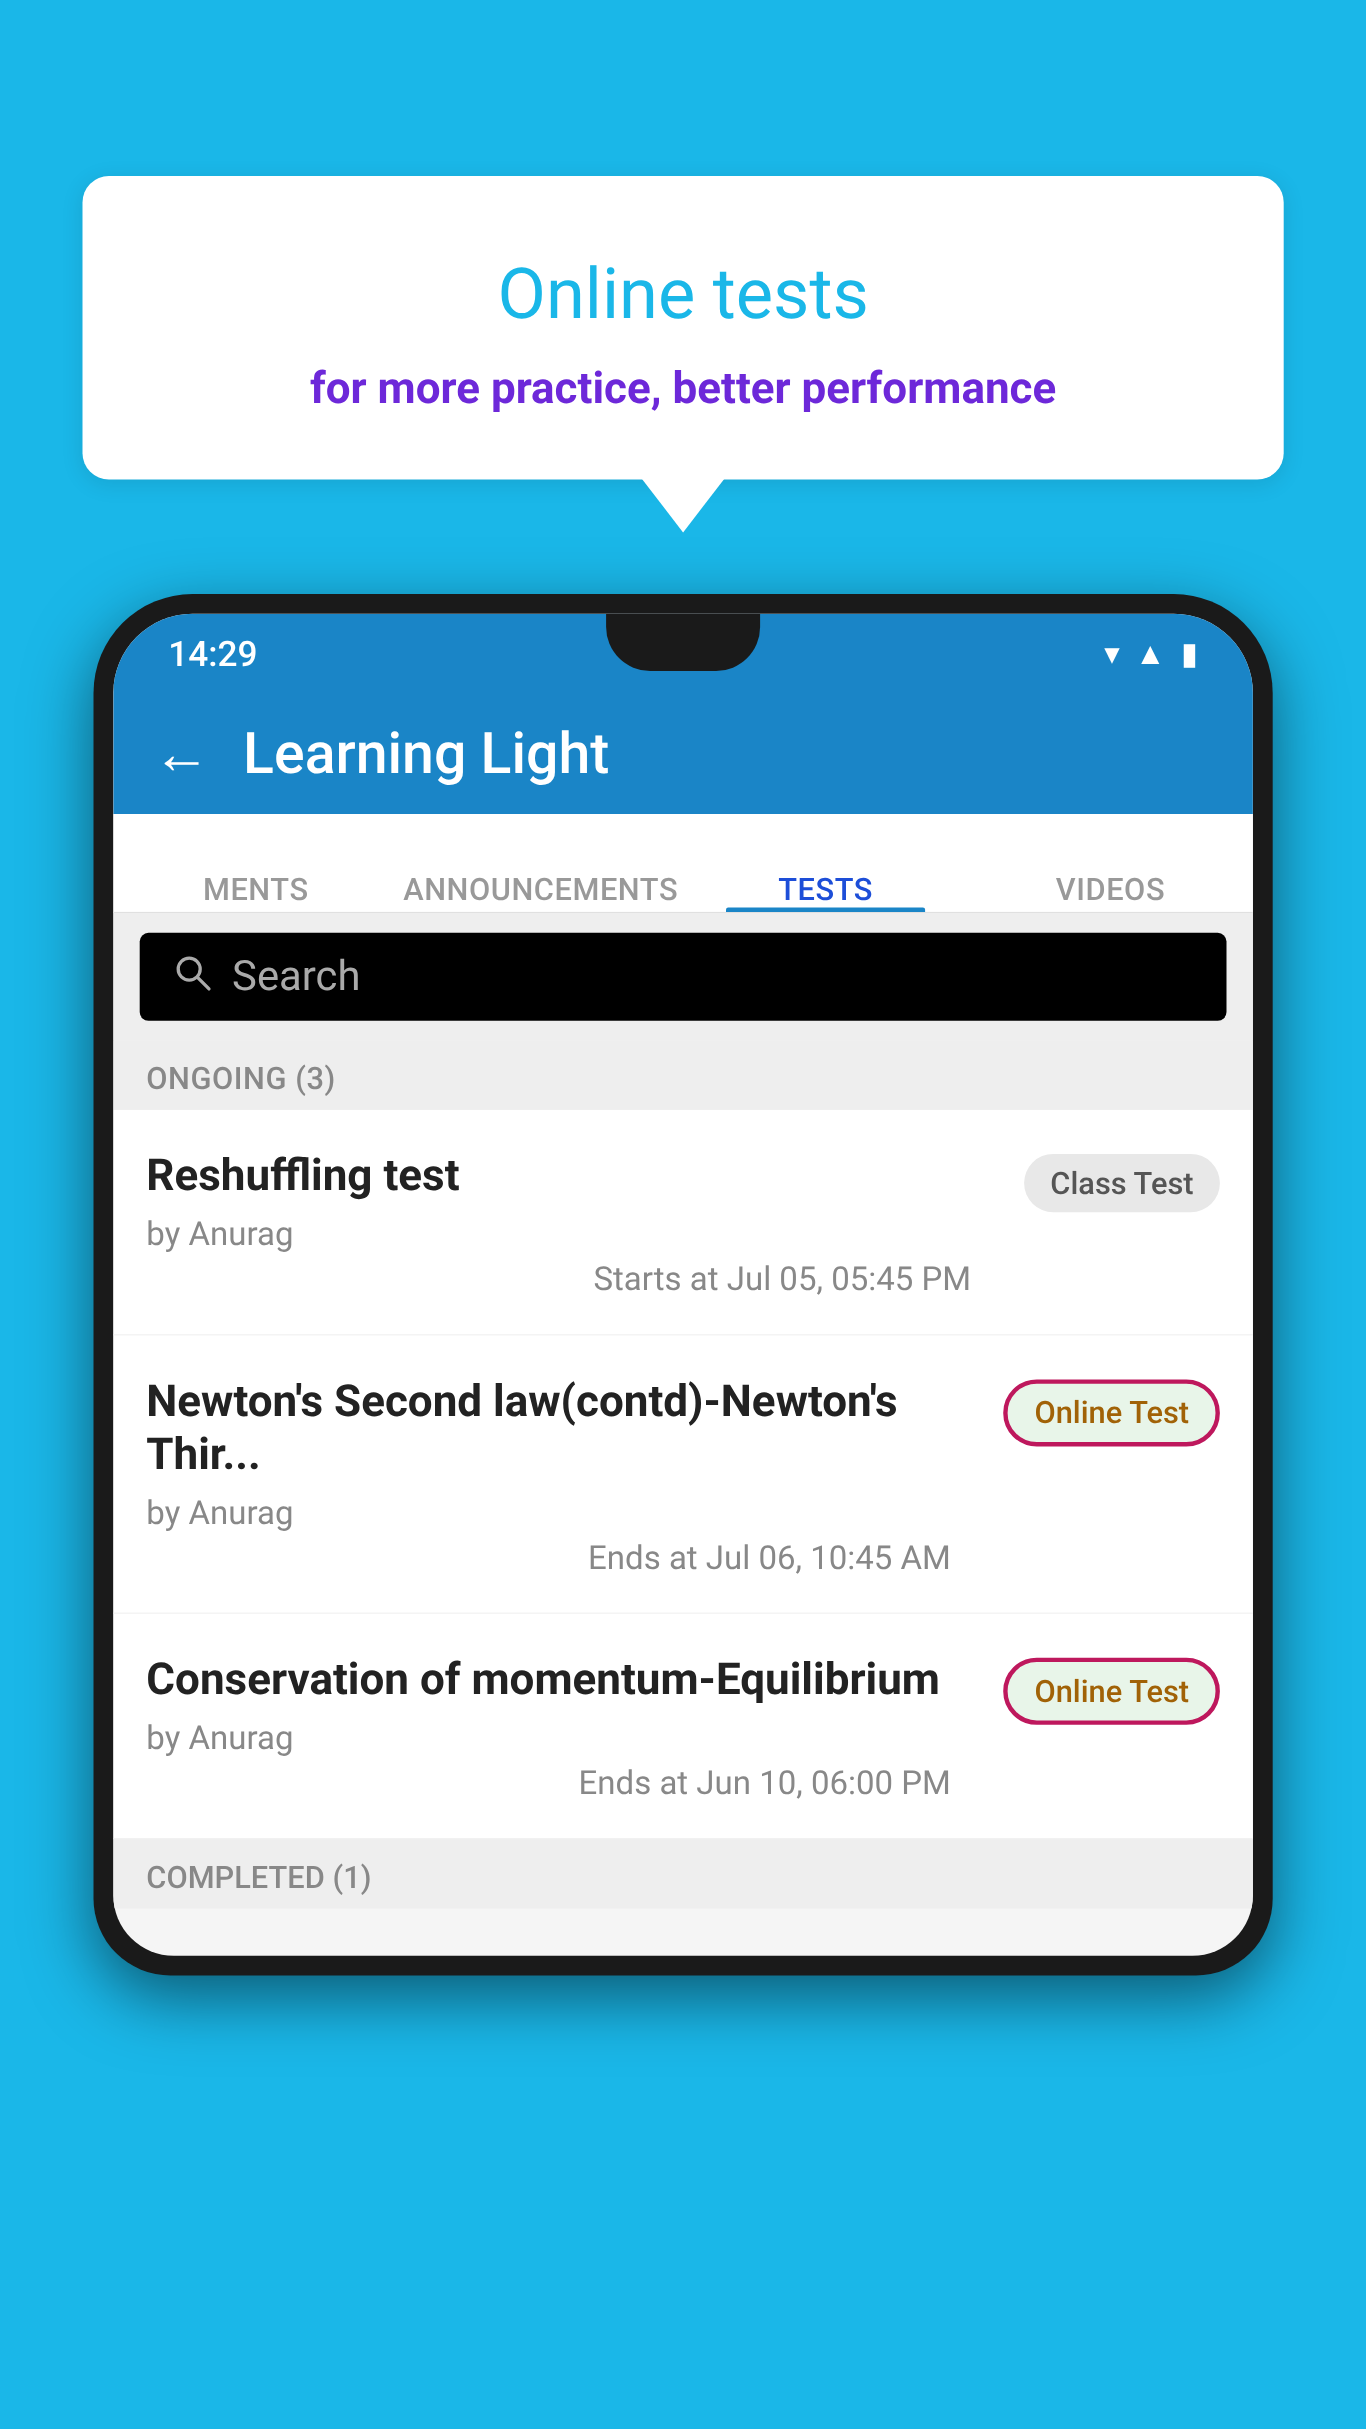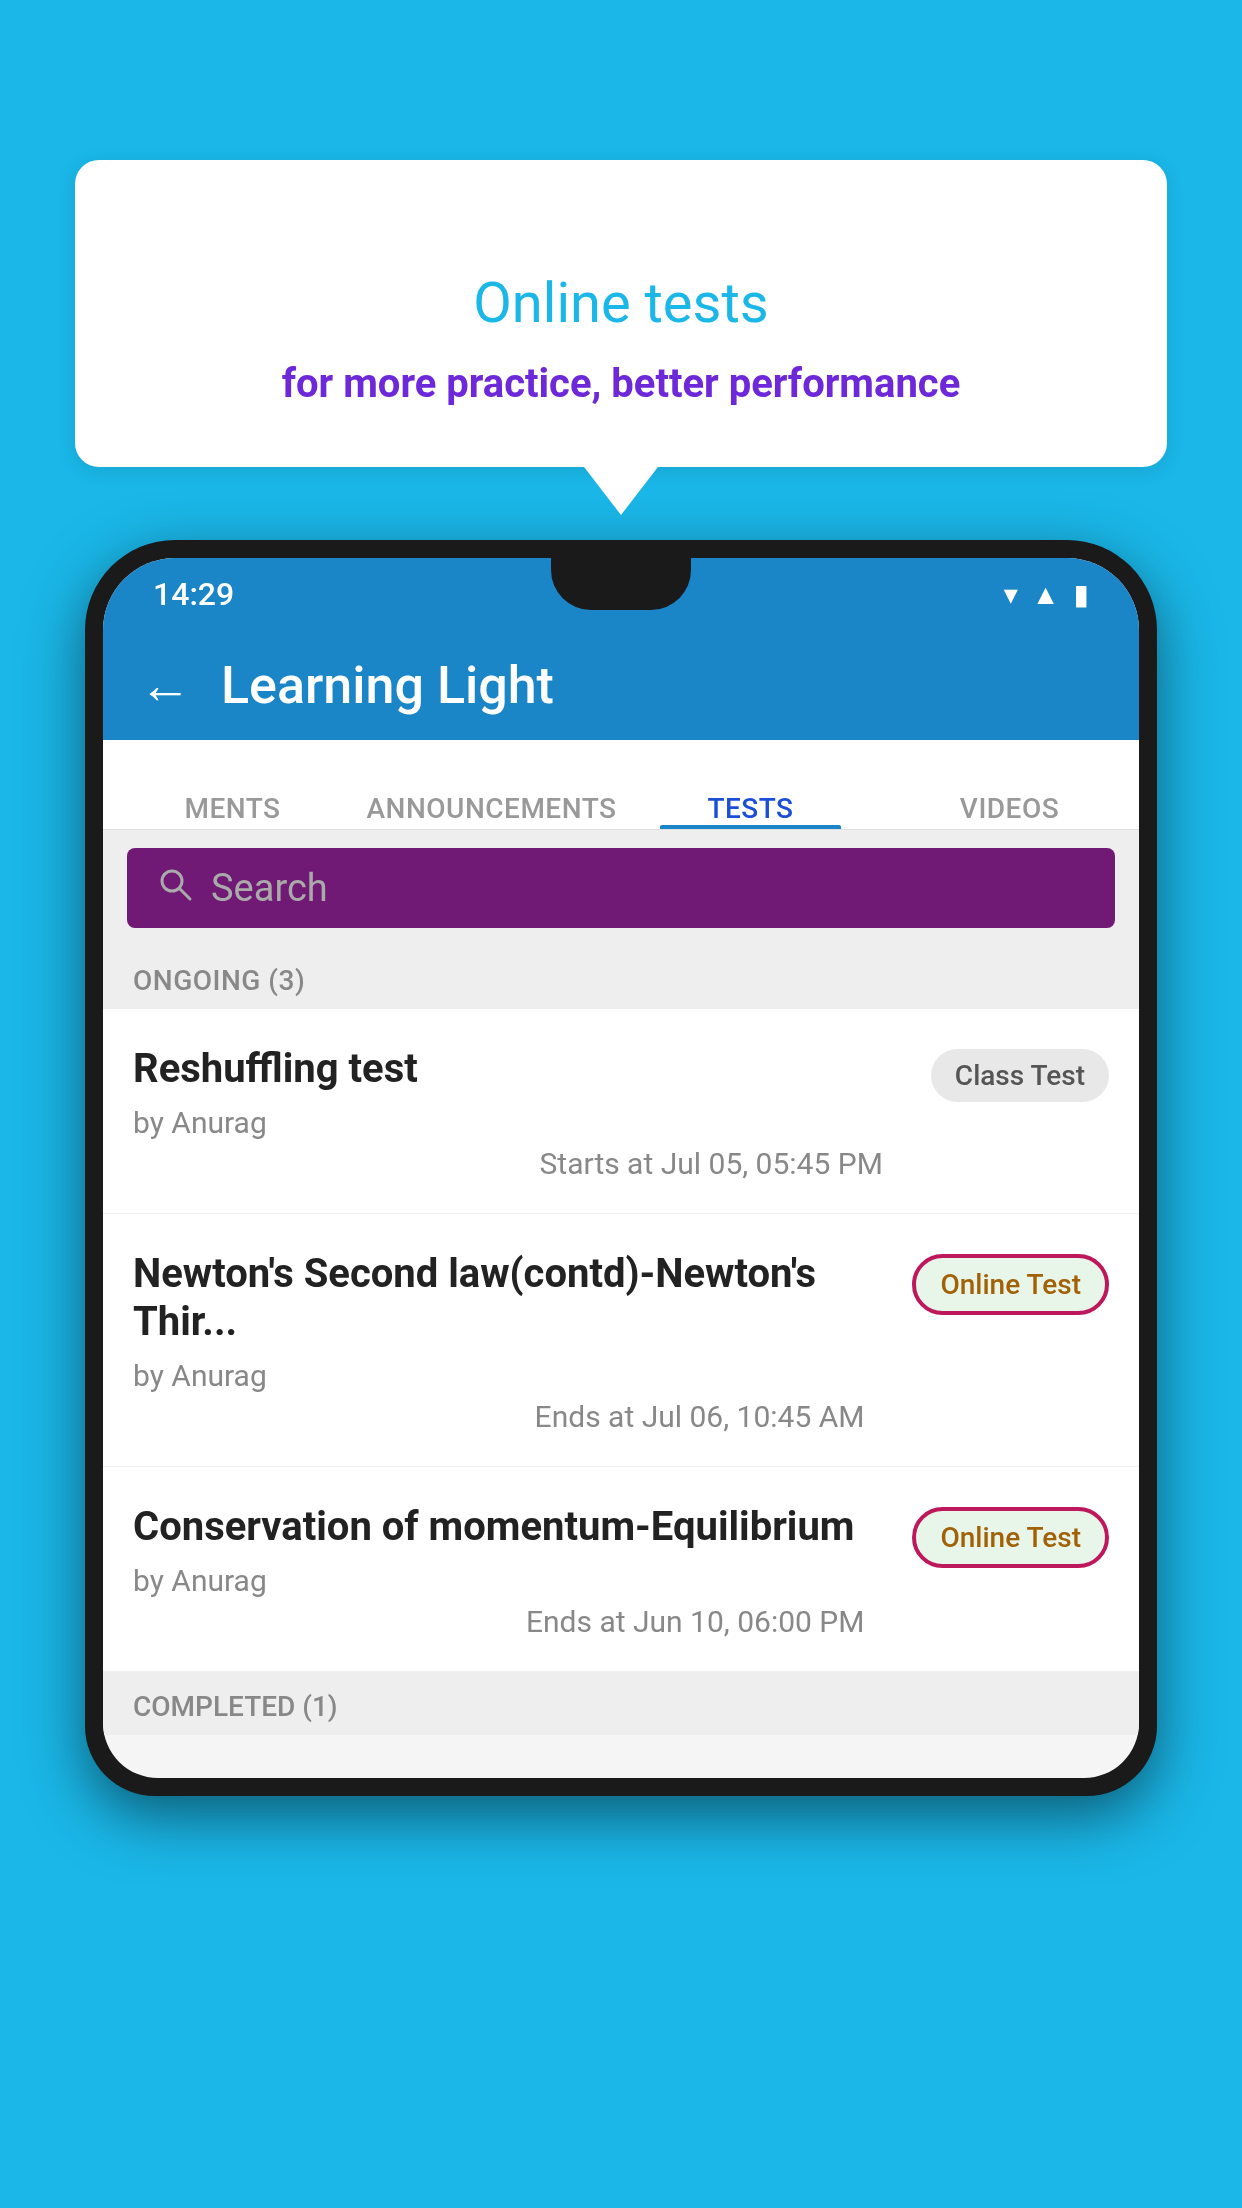--- a/index.html
+++ b/index.html
@@ -37,25 +37,24 @@
       left: 50%;
       transform: translateX(-50%);
       width: 0;
       height: 0;
       border-left: 40px solid transparent;
       border-right: 40px solid transparent;
       border-top: 52px solid white;
     }
 
     .bubble-title {
-      font-size: 56px;
+      font-size: 64px;
       color: #1ab7e8;
       font-weight: 400;
       margin-bottom: 24px;
-      margin-top: 40px;
     }
 
     .bubble-subtitle {
       font-size: 40px;
       color: #6d28d9;
       font-weight: 700;
     }
 
     
     .phone-wrapper {
@@ -182,21 +181,21 @@
       border-radius: 2px 2px 0 0;
     }
 
     
     .search-container {
       background: #eeeeee;
       padding: 18px 24px;
     }
 
     .search-bar {
-      background: #701a75;
+      background: #000000;
       border-radius: 8px;
       height: 80px;
       display: flex;
       align-items: center;
       padding: 0 30px;
       gap: 18px;
     }
 
     .search-icon-svg {
       color: #aaa;

